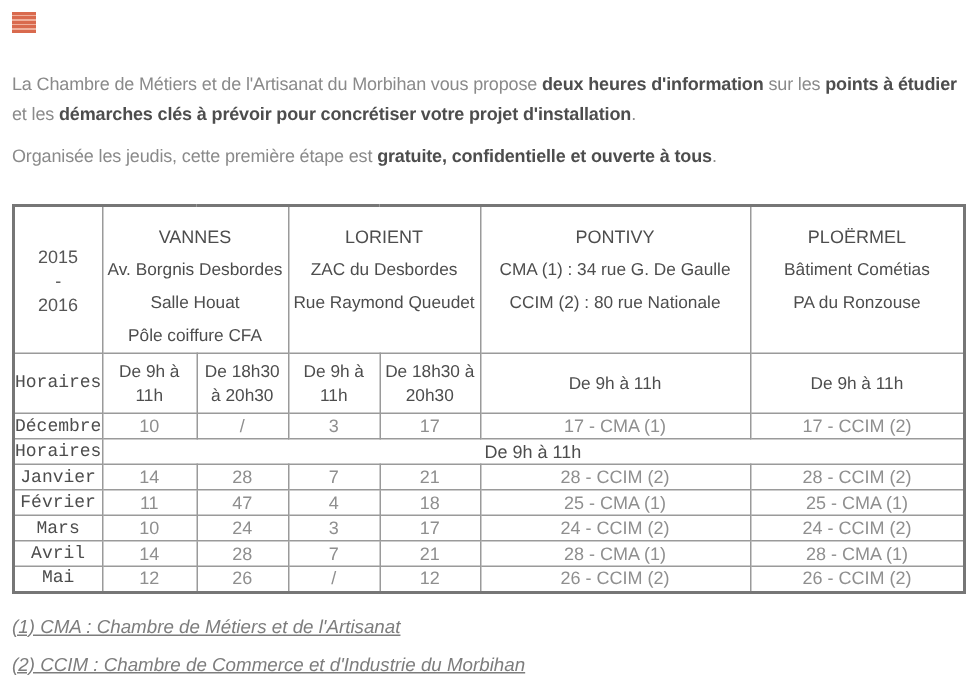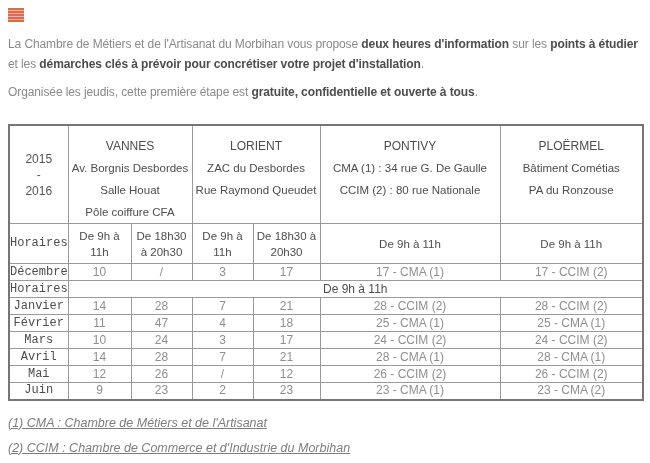--- a/index.html
+++ b/index.html
@@ -7,21 +7,21 @@
   .page{width:650px;height:463px;position:relative;}
 
   
   .title-row{display:flex;align-items:center;gap:8px;margin:8px 8px 0 8px;}
   .list-icon{width:16px;height:14px;flex:0 0 auto;
     background:repeating-linear-gradient(to bottom,#d96a4e 0px,#d96a4e 2px,#f0b09c 2px,#f0b09c 3px);}
   .title{font-size:14px;font-weight:400;color:#d4604e;letter-spacing:.3px;margin:0;}
 
   
   .intro p{margin:0 8px;font-size:12px;line-height:20px;color:#8a8a8a;letter-spacing:-.1px;}
-  .intro .p1{margin-top:12px;max-width:632px;}
+  .intro .p1{margin-top:24px;max-width:632px;}
   .intro .p2{margin-top:8px;}
   .intro strong{color:#4d4d4d;font-weight:700;}
 
   
   table{border-collapse:collapse;table-layout:fixed;width:634px;margin:22px 0 0 8px;
     border:2px solid #767676;}
   td{border:1px solid #9a9a9a;text-align:center;vertical-align:middle;padding:0;
     color:#4d4d4d;font-size:12px;overflow:hidden;}
   tr.r-head{height:90px;}
   tr.r-hours{height:40px;}
@@ -157,28 +157,19 @@
       </tr>
       <tr class="r-data">
         <td class="m">Mai</td>
         <td class="d">12</td>
         <td class="d">26</td>
         <td class="d">/</td>
         <td class="d">12</td>
         <td class="d">26 - CCIM (2)</td>
         <td class="d">26 - CCIM (2)</td>
       </tr>
-      <tr class="r-data">
-        <td class="m">Juin</td>
-        <td class="d">9</td>
-        <td class="d">23</td>
-        <td class="d">2</td>
-        <td class="d">23</td>
-        <td class="d">23 - CMA (1)</td>
-        <td class="d">23 - CMA (2)</td>
-      </tr>
     </tbody>
   </table>
 
   <div class="footnote f1">(1) CMA : Chambre de Métiers et de l'Artisanat</div>
   <div class="footnote f2">(2) CCIM : Chambre de Commerce et d'Industrie du Morbihan</div>
 
 </div>
 
 </body></html>

